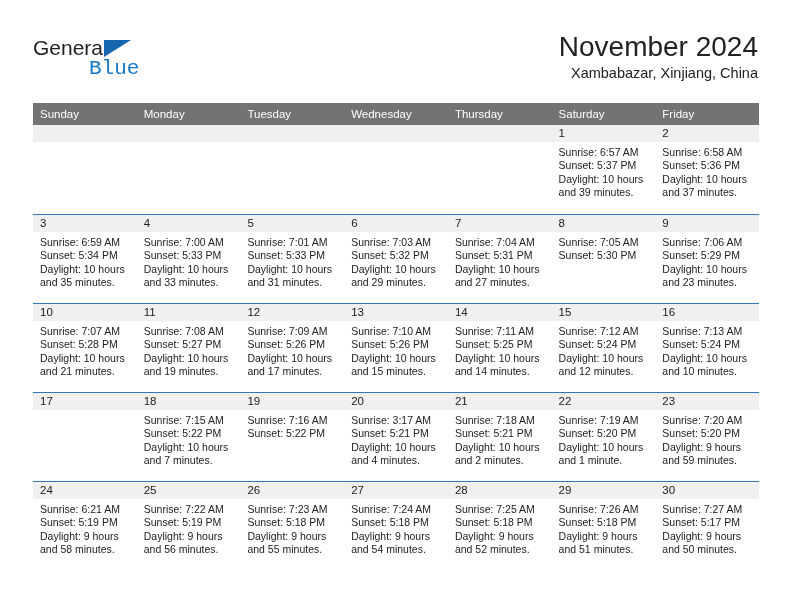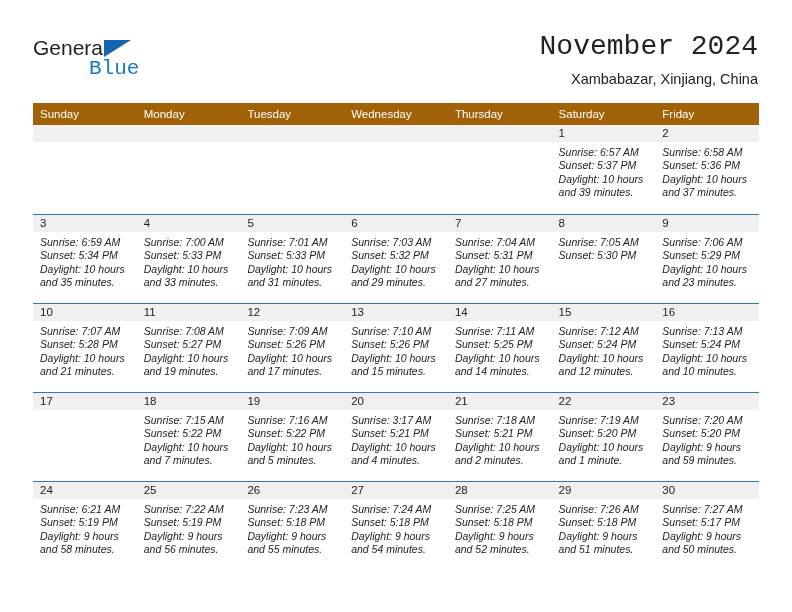--- a/index.html
+++ b/index.html
@@ -71,41 +71,40 @@
     position: absolute;
     right: 34px;
     top: 30px;
     text-align: right;
   }
   .month-title {
     font-size: 28px;
     color: #222222;
     line-height: 34px;
     white-space: nowrap;
-    font-family: Liberation Mono, monospace;
   }
   .location {
-    margin-top: 6px;
+    margin-top: 0;
     font-size: 14.5px;
     color: #222222;
     line-height: 18px;
     white-space: nowrap;
   }
 
   
   .calendar {
     position: absolute;
     left: 33px;
     top: 103px;
     width: 726px;
   }
 
   .weekdays {
     display: flex;
-    background: #a16207;
+    background: #737373;
     height: 22px;
   }
   .weekday {
     flex: 1 1 0;
     color: #ffffff;
     font-size: 11.5px;
     line-height: 22px;
     padding-left: 7px;
     box-sizing: border-box;
     overflow: hidden;
@@ -140,21 +139,20 @@
   }
   .day-cell.empty .day-number {
     background: #f0f0f0;
   }
 
   .day-info {
     padding: 4px 7px 0 7px;
     font-size: 10.5px;
     line-height: 13.4px;
     color: #222222;
-    font-style: italic;
   }
   .day-info div {
     white-space: nowrap;
   }
   .day-info .wrap {
     white-space: normal;
   }
 </style>
 </head>
 <body>
@@ -347,21 +345,20 @@
               <div>Sunrise: 7:15 AM</div>
               <div>Sunset: 5:22 PM</div>
               <div class="wrap">Daylight: 10 hours and 7 minutes.</div>
             </div>
           </div>
           <div class="day-cell">
             <div class="day-number">19</div>
             <div class="day-info">
               <div>Sunrise: 7:16 AM</div>
               <div>Sunset: 5:22 PM</div>
-              <div class="wrap">Daylight: 10 hours and 5 minutes.</div>
             </div>
           </div>
           <div class="day-cell">
             <div class="day-number">20</div>
             <div class="day-info">
               <div>Sunrise: 3:17 AM</div>
               <div>Sunset: 5:21 PM</div>
               <div class="wrap">Daylight: 10 hours and 4 minutes.</div>
             </div>
           </div>

